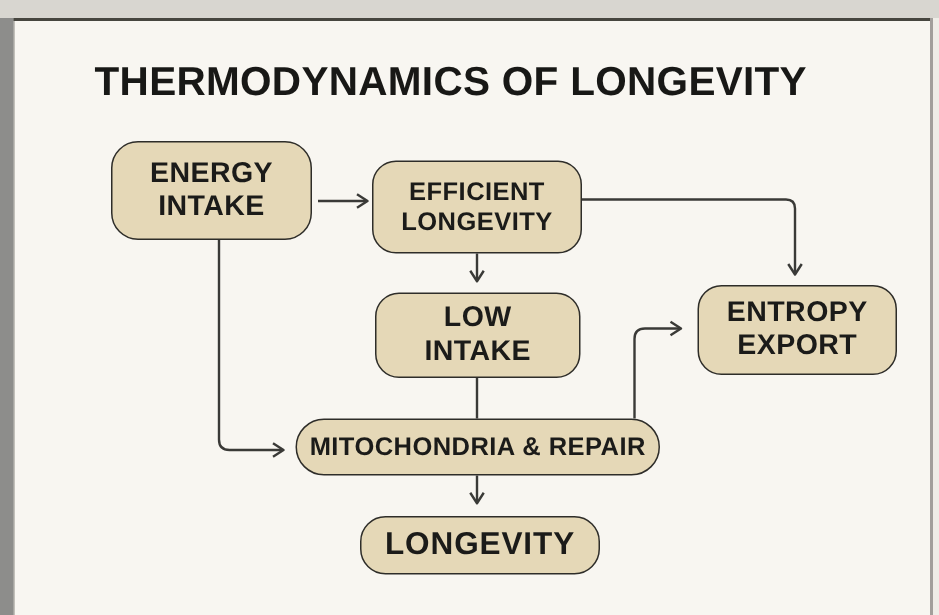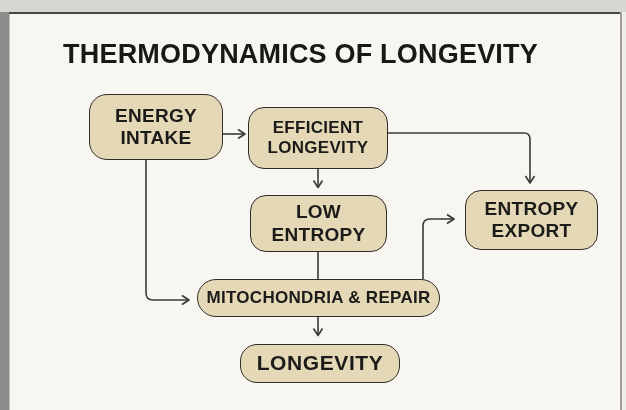--- a/index.html
+++ b/index.html
@@ -58,21 +58,21 @@
     display: flex;
     align-items: center;
     justify-content: center;
     text-align: center;
     font-weight: 700;
     color: #1b1b19;
     white-space: pre-line;
     line-height: 1.18;
     letter-spacing: 0.3px;
   }
-  .node-energy      { left: 89px;  top: 82px;  width: 134px; height: 66px; border-radius: 18px; font-size: 19px; }
+  .node-energy      { left: 74px;  top: 82px;  width: 134px; height: 66px; border-radius: 18px; font-size: 19px; }
   .node-metabolism  { left: 248px; top: 95px;  width: 140px; height: 62px; border-radius: 16px; font-size: 17px; }
   .node-low-entropy { left: 250px; top: 183px; width: 137px; height: 57px; border-radius: 16px; font-size: 19px; }
   .node-export      { left: 465px; top: 178px; width: 133px; height: 60px; border-radius: 16px; font-size: 19px; }
   .node-mito        { left: 197px; top: 267px; width: 243px; height: 38px; border-radius: 19px; font-size: 17px; }
   .node-longevity   { left: 240px; top: 332px; width: 160px; height: 39px; border-radius: 17px; font-size: 21px; letter-spacing: 0.6px; }
   .connectors {
     position: absolute; left: 0; top: 0;
     width: 626px; height: 410px;
     pointer-events: none;
   }
@@ -128,21 +128,21 @@
     </g>
   </svg>
 
   <div class="node node-energy">ENERGY
 INTAKE</div>
 
   <div class="node node-metabolism">EFFICIENT
 LONGEVITY</div>
 
   <div class="node node-low-entropy">LOW
-ENTROPY</div>
+INTAKE</div>
 
   <div class="node node-export">ENTROPY
 EXPORT</div>
 
   <div class="node node-longevity">LONGEVITY</div>
 
   <div class="node node-mito">MITOCHONDRIA &amp; REPAIR</div>
 
   <div class="frame-left"></div>
   <div class="frame-top"></div>

